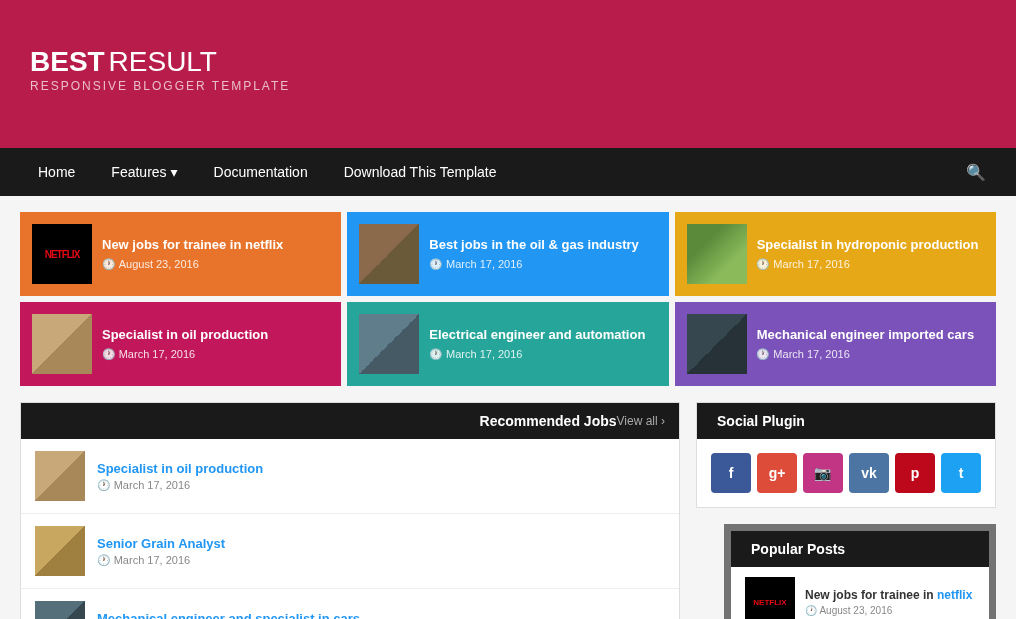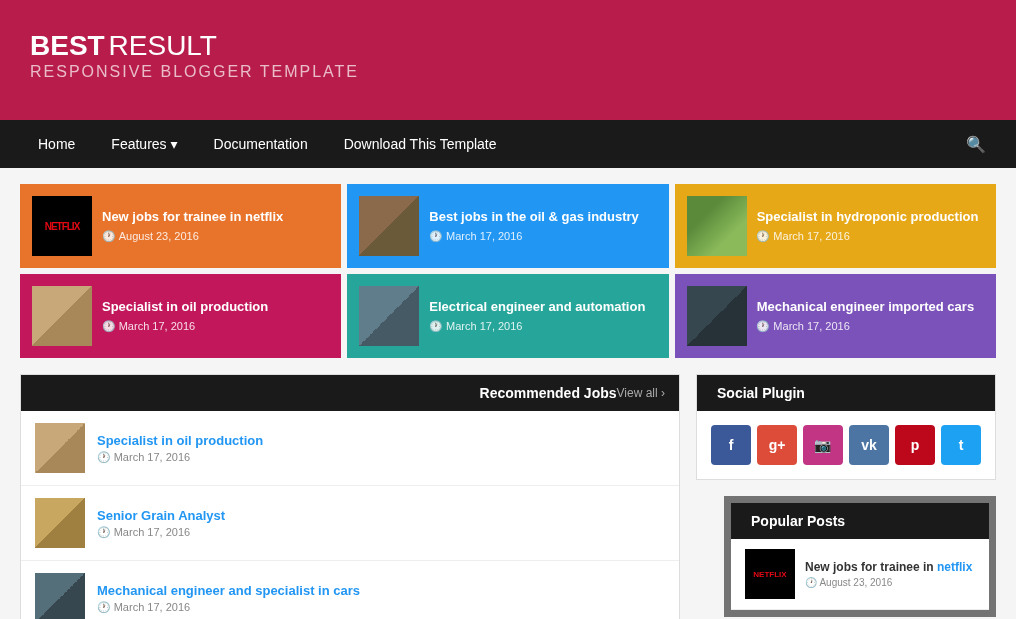--- a/index.html
+++ b/index.html
@@ -2,28 +2,28 @@
 <html><head>
   <meta charset="utf-8">
   <style>
     * { box-sizing: border-box; margin: 0; padding: 0; }
     body { font-family: Arial, sans-serif; background: #f5f5f5; font-size: 14px; }
 
     
     .header {
       background: #b71c4a;
       padding: 20px 30px 30px;
-      height: 120px;
+      height: 148px;
       display: flex;
       align-items: center;
     }
     .logo { color: white; line-height: 1.2; }
     .logo-best { font-size: 28px; font-weight: 900; color: white; }
     .logo-result { font-size: 28px; font-weight: 300; color: white; }
-    .logo-sub { font-size: 16px; letter-spacing: 2px; color: rgba(255,255,255,0.7); }
+    .logo-sub { font-size: 12px; letter-spacing: 2px; color: rgba(255,255,255,0.7); }
 
     
     .nav {
       background: #1a1a1a;
       display: flex;
       align-items: center;
       padding: 0 20px;
       height: 48px;
       justify-content: center;
     }

